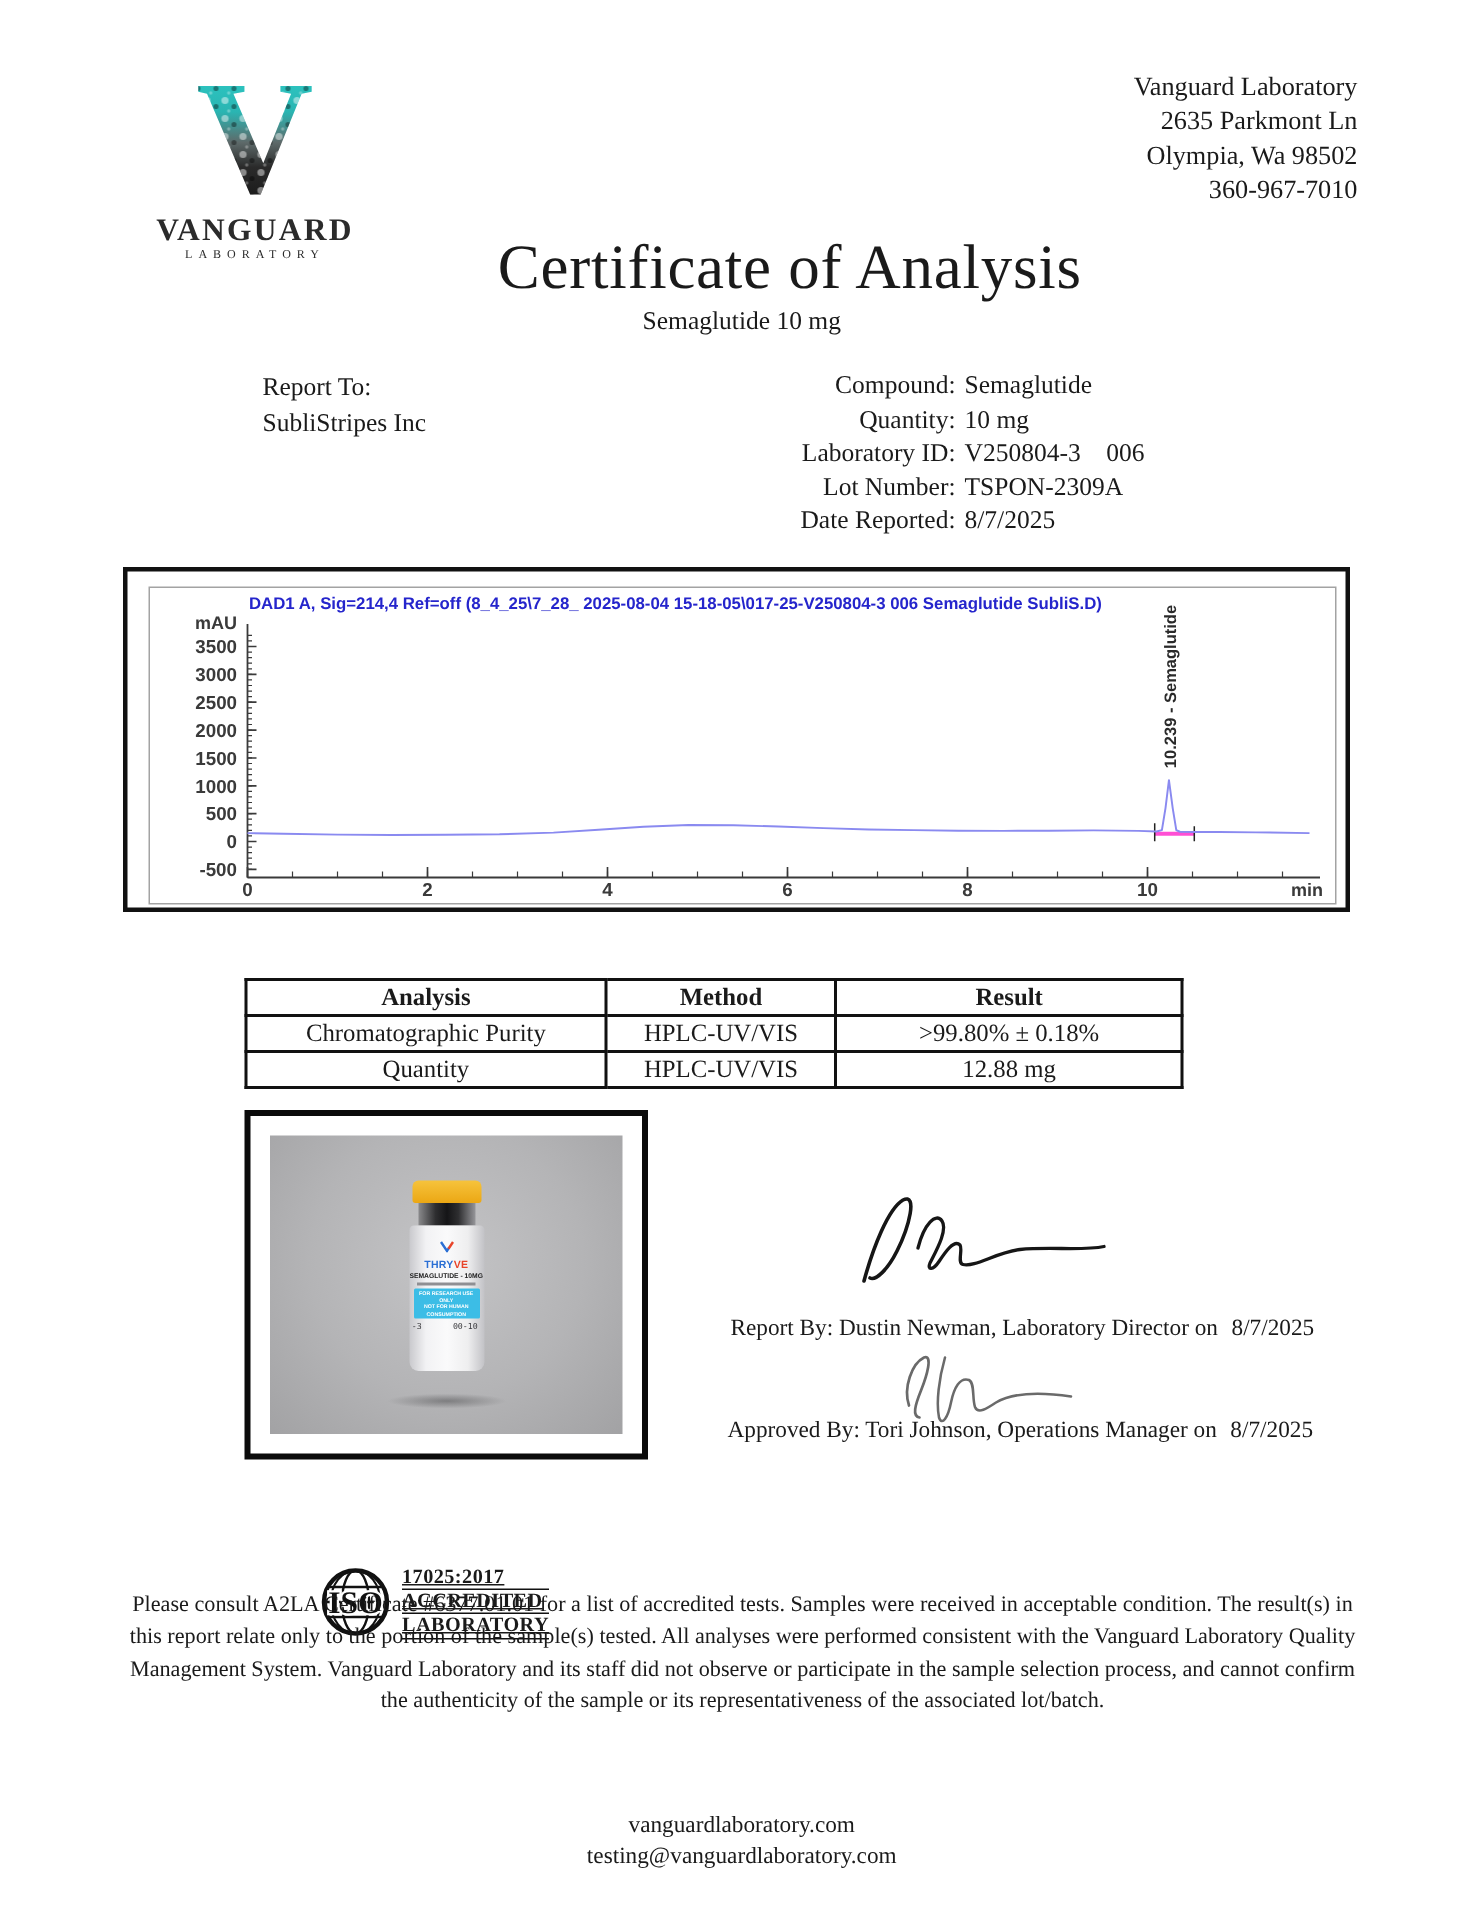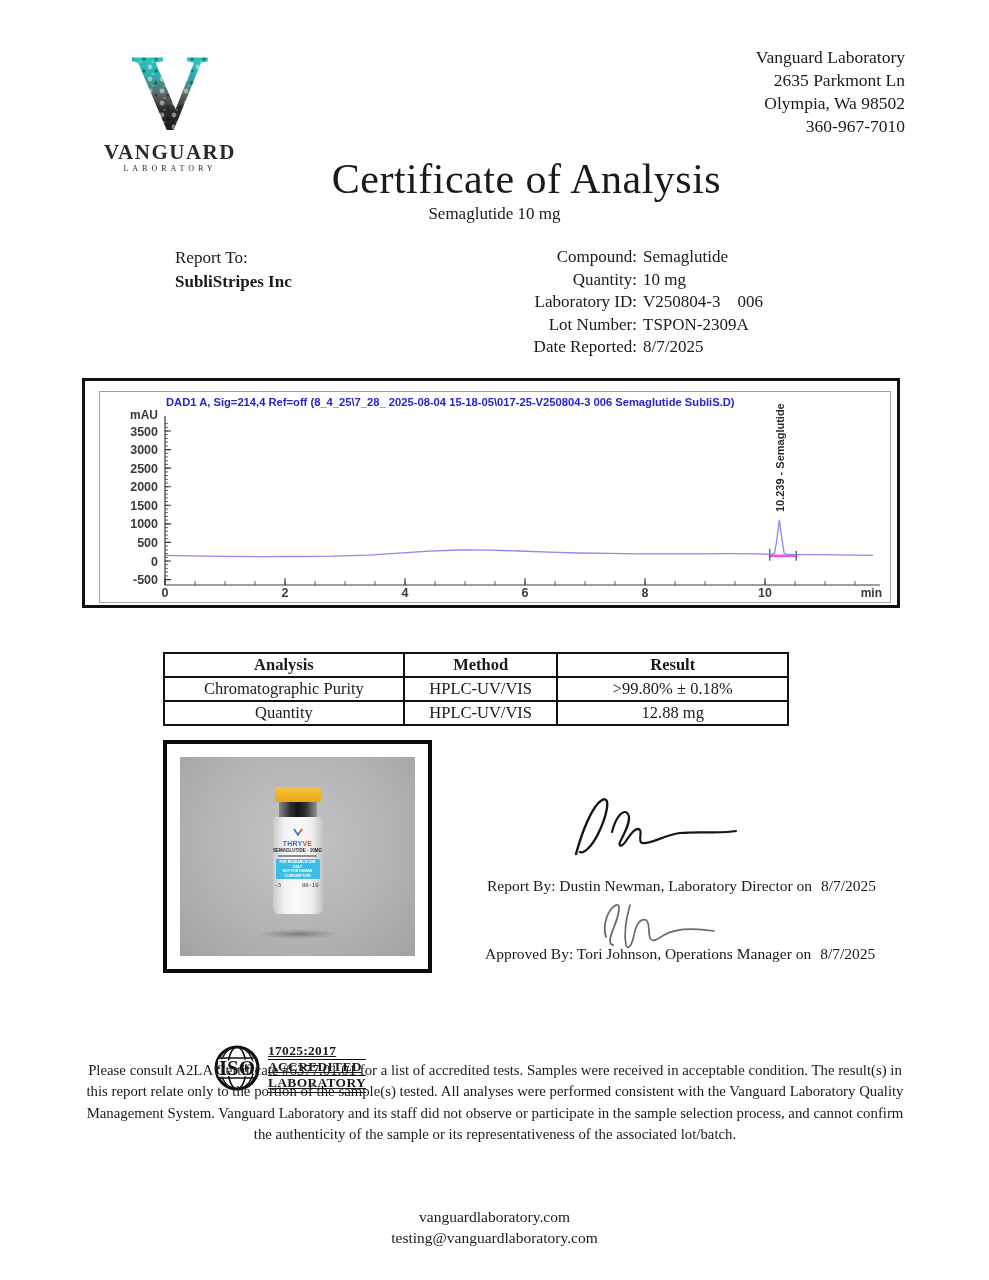--- a/index.html
+++ b/index.html
@@ -12,21 +12,21 @@
   .logo-word{font-weight:bold;font-size:21px;letter-spacing:1.5px;color:#2b2b2b;line-height:1;text-align:center;}
   .logo-sub{font-size:8px;letter-spacing:4px;color:#2b2b2b;margin-top:1px;}
 
   
   .address{right:84px;top:46px;text-align:right;font-size:17.5px;line-height:23px;}
 
   .title{left:0;top:155px;width:100%;text-align:center;font-size:42px;letter-spacing:0.5px;padding-left:32px;}
   .subtitle{left:0;top:204px;width:100%;text-align:center;font-size:17px;}
 
   .report-to{left:175px;top:246px;font-size:17px;line-height:24px;}
-  .report-to .name{font-weight:bold;}
+  .report-to .name{font-weight:normal;}
 
   .info-grid{left:455px;top:246px;display:grid;grid-template-columns:182px auto;column-gap:6px;
              font-size:17px;line-height:22.5px;}
   .info-grid .lbl{text-align:right;}
   .info-grid .val{text-align:left;white-space:pre;}
 
   
   .chart-outer{left:82px;top:378px;width:812px;height:224px;border:3px solid #111;background:#fff;}
   .chart-inner{position:absolute;left:14px;top:10px;width:790px;height:210px;border:1px solid #a3a3a3;background:#fff;font-weight:bold;}
   .chart-inner svg{display:block;}

